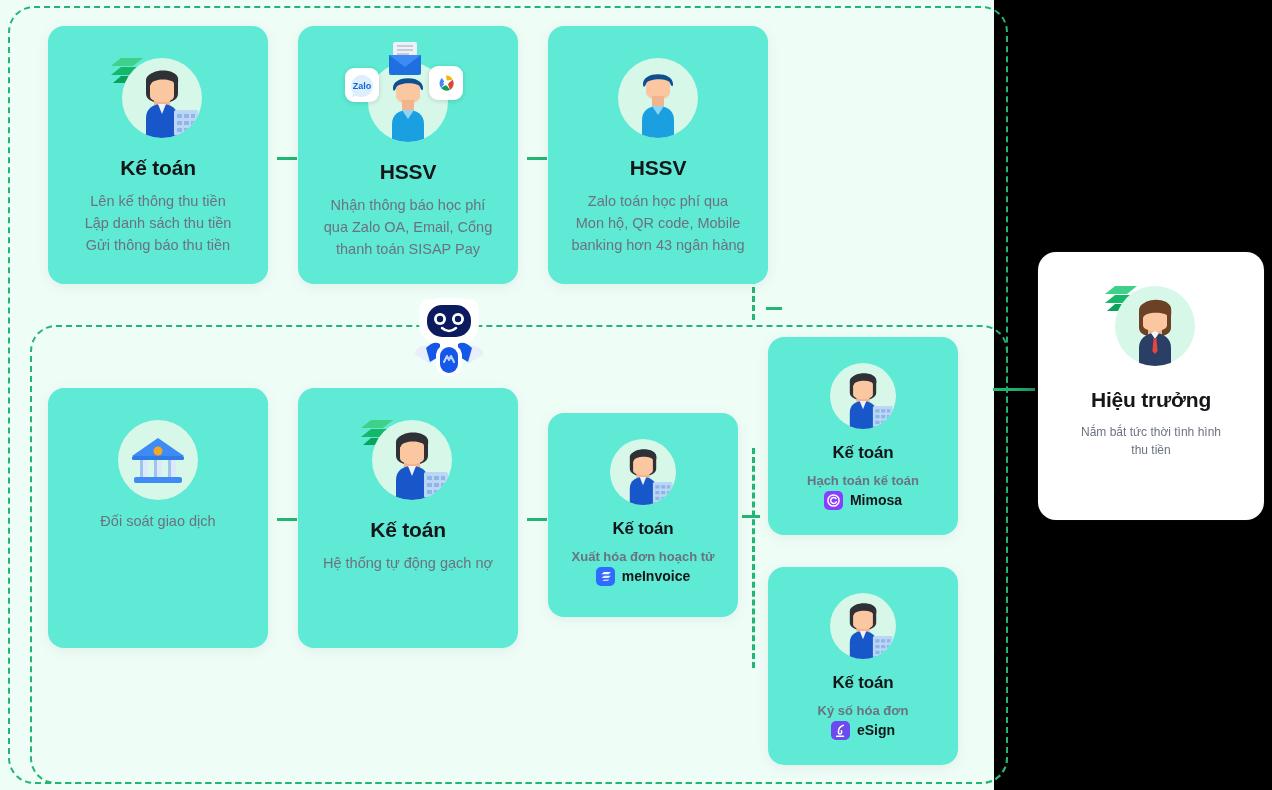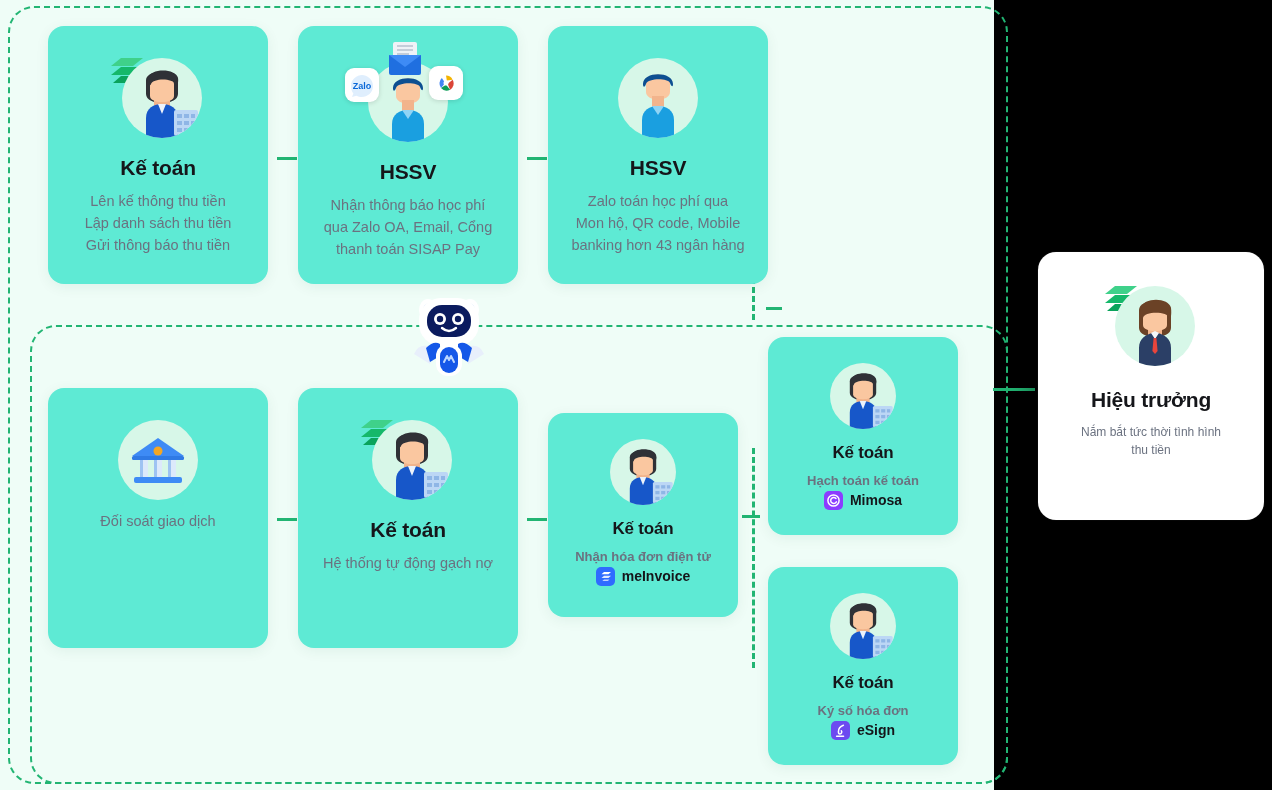--- a/index.html
+++ b/index.html
@@ -381,21 +381,21 @@
               <rect x="69" y="63" width="4" height="4"></rect>
             <rect x="55" y="70" width="5" height="4"></rect>
               <rect x="62" y="70" width="5" height="4"></rect>
               <rect x="69" y="70" width="4" height="4"></rect>
           </g>
         </g>
       </svg>
     </span>
     <div class="card-title">Kế toán</div>
     <div class="card-desc">
-      <div>Nhận hóa đơn điện tử</div>
+      <div>Xuất hóa đơn hoạch tử</div>
     </div>
     <div class="badge-row">
       <span class="badge-ico" style="background:#2f6bff;">
         <svg viewBox="0 0 19 19" width="19" height="19">
           <path d="M15 5H8L5.5 7.3H12.5z" fill="#ffffff"></path>
           <path d="M15 8.8H8L5.5 11H12.5z" fill="#ffffff" opacity=".85"></path>
           <path d="M13.6 12.4H8L6.3 14h5.6z" fill="#ffffff" opacity=".7"></path>
         </svg>
       </span>
       <span class="badge-txt">meInvoice</span>

